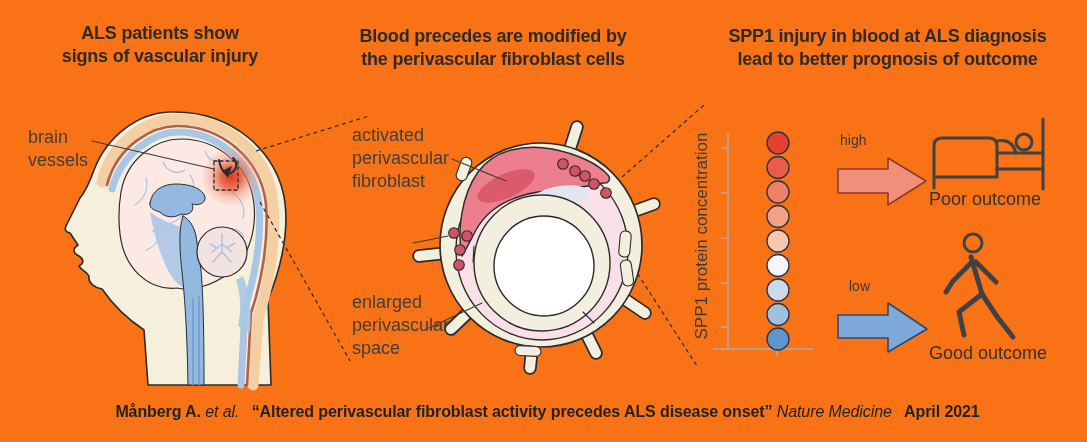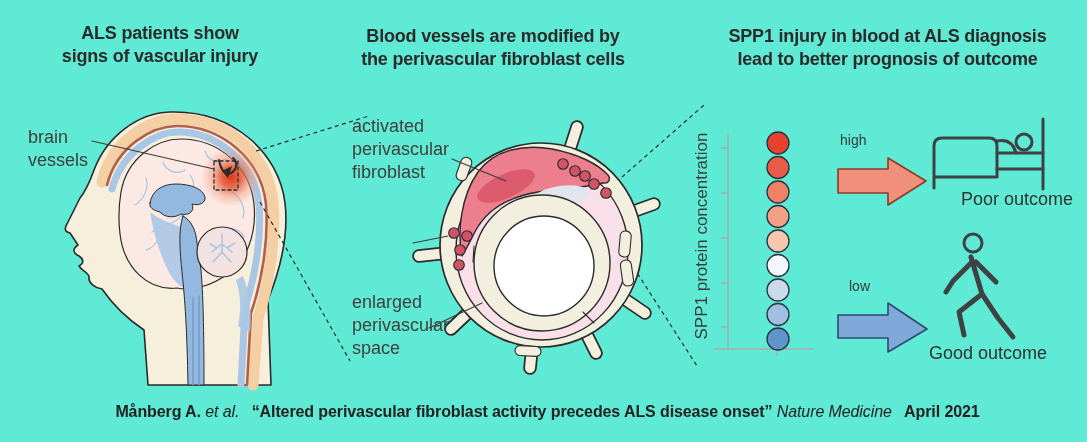--- a/index.html
+++ b/index.html
@@ -1,16 +1,16 @@
 <!DOCTYPE html>
 <html><head>
 <meta charset="utf-8">
 <style>
   html,body{margin:0;padding:0;background:#ffffff;}
-  #canvas{position:relative;width:1087px;height:442px;background:#5eead4;overflow:hidden;
+  #canvas{position:relative;width:1087px;height:442px;background:#f97316;overflow:hidden;
           font-family:"Liberation Sans",sans-serif;}
   .abs{position:absolute;}
   .fig-title{font-weight:700;font-size:18px;line-height:23px;color:#2d2b2a;text-align:center;letter-spacing:-0.2px;}
   .lab{font-weight:400;font-size:18px;line-height:23px;color:#413f3d;}
   .flow-lab{font-weight:400;font-size:14px;color:#3b3b3b;}
   .outcome-lab{font-weight:400;font-size:18px;color:#333231;text-align:center;}
   .axis-lab{font-weight:400;font-size:17px;color:#3b3b3b;text-align:center;
             transform:rotate(-90deg);transform-origin:0 0;}
   .citation{width:1087px;text-align:center;font-size:16px;color:#232221;letter-spacing:-0.1px;}
   .citation .b{font-weight:700;font-style:normal;margin-left:8px;}
@@ -181,49 +181,49 @@
         <path d="M982,294 L998,318 L1013,337"></path>
       </g>
     </g>
   </svg>
 
   <div class="abs fig-title" style="left:10px;top:22px;width:300px">
     <div>ALS patients show</div>
     <div>signs of vascular injury</div>
   </div>
   <div class="abs fig-title" style="left:340px;top:25px;width:306px">
-    <div>Blood vessels are modified by</div>
+    <div>Blood precedes are modified by</div>
     <div>the perivascular fibroblast cells</div>
   </div>
   <div class="abs fig-title" style="left:705px;top:25px;width:365px">
     <div>SPP1 injury in blood at ALS diagnosis</div>
     <div>lead to better prognosis of outcome</div>
   </div>
 
   <div class="abs lab" style="left:28px;top:126px">
     <div>brain</div>
     <div>vessels</div>
   </div>
 
-  <div class="abs lab" style="left:352px;top:115px">
+  <div class="abs lab" style="left:352px;top:124px">
     <div>activated</div>
     <div>perivascular</div>
     <div>fibroblast</div>
   </div>
   <div class="abs lab" style="left:352px;top:291px">
     <div>enlarged</div>
     <div>perivascular</div>
     <div>space</div>
   </div>
 
   <div class="abs axis-lab" style="left:692px;top:355px;width:238px;height:20px">SPP1 protein concentration</div>
 
   <div class="abs flow-lab" style="left:840px;top:132px">high</div>
   <div class="abs flow-lab" style="left:849px;top:278px">low</div>
 
-  <div class="abs outcome-lab" style="left:952px;top:189px;width:130px">Poor outcome</div>
+  <div class="abs outcome-lab" style="left:920px;top:189px;width:130px">Poor outcome</div>
   <div class="abs outcome-lab" style="left:918px;top:343px;width:140px">Good outcome</div>
 
   <div class="abs citation" style="left:0;top:403px">
     <span class="b">Månberg A.</span><span class="i"> et al. </span><span class="b">“Altered perivascular fibroblast activity precedes ALS disease onset”</span><span class="i"> Nature Medicine </span><span class="b">April 2021</span>
   </div>
 
 </div>
 
 </body></html>

